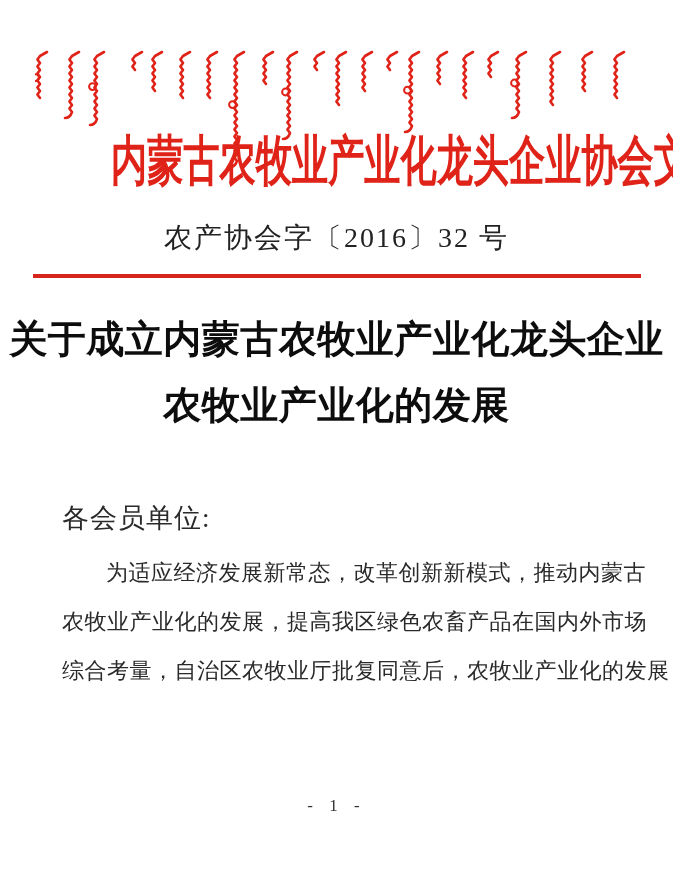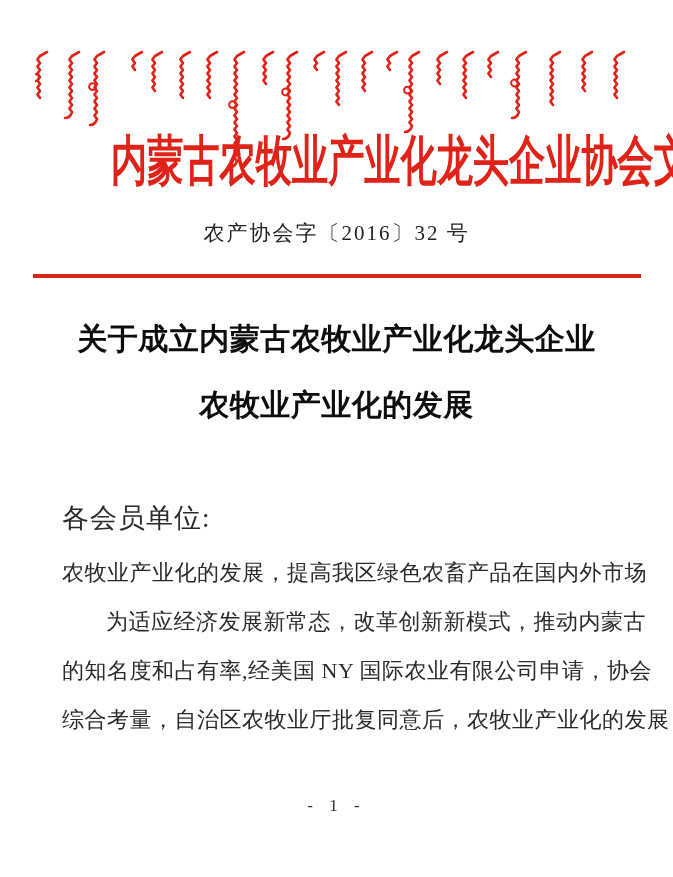--- a/index.html
+++ b/index.html
@@ -43,21 +43,21 @@
     letter-spacing: 0px;
   }
 
   
   .doc-number {
     position: absolute;
     top: 219px;
     left: 0;
     width: 673px;
     text-align: center;
-    font-size: 21px;
+    font-size: 28px;
     letter-spacing: 2px;
     color: #222222;
   }
 
   
   .red-rule {
     position: absolute;
     top: 274px;
     left: 33px;
     width: 608px;
@@ -67,21 +67,21 @@
 
   
   .doc-title {
     position: absolute;
     top: 306px;
     left: 0;
     width: 673px;
     text-align: center;
     font-weight: bold;
     color: #0d0d0d;
-    font-size: 30px;
+    font-size: 38px;
     line-height: 66px;
     letter-spacing: 0.5px;
   }
 
   
   .salutation {
     position: absolute;
     top: 500px;
     left: 62px;
     font-size: 27px;
@@ -162,21 +162,20 @@
   <div class="red-rule"></div>
 
   <div class="doc-title">
     <div>关于成立内蒙古农牧业产业化龙头企业</div>
     <div>农牧业产业化的发展</div>
   </div>
 
   <div class="salutation">各会员单位:</div>
 
   <div class="body-lines">
+      <div class="body-line indent">为适应经济发展新常态，改革创新新模式，推动内蒙古</div>
       <div class="body-line">农牧业产业化的发展，提高我区绿色农畜产品在国内外市场</div>
-      <div class="body-line indent">为适应经济发展新常态，改革创新新模式，推动内蒙古</div>
-      <div class="body-line">的知名度和占有率,经美国 NY 国际农业有限公司申请，协会</div>
       <div class="body-line">综合考量，自治区农牧业厅批复同意后，农牧业产业化的发展</div>
     </div>
 
   <div class="page-number">- 1 -</div>
 
 </div>
 
 </body></html>

